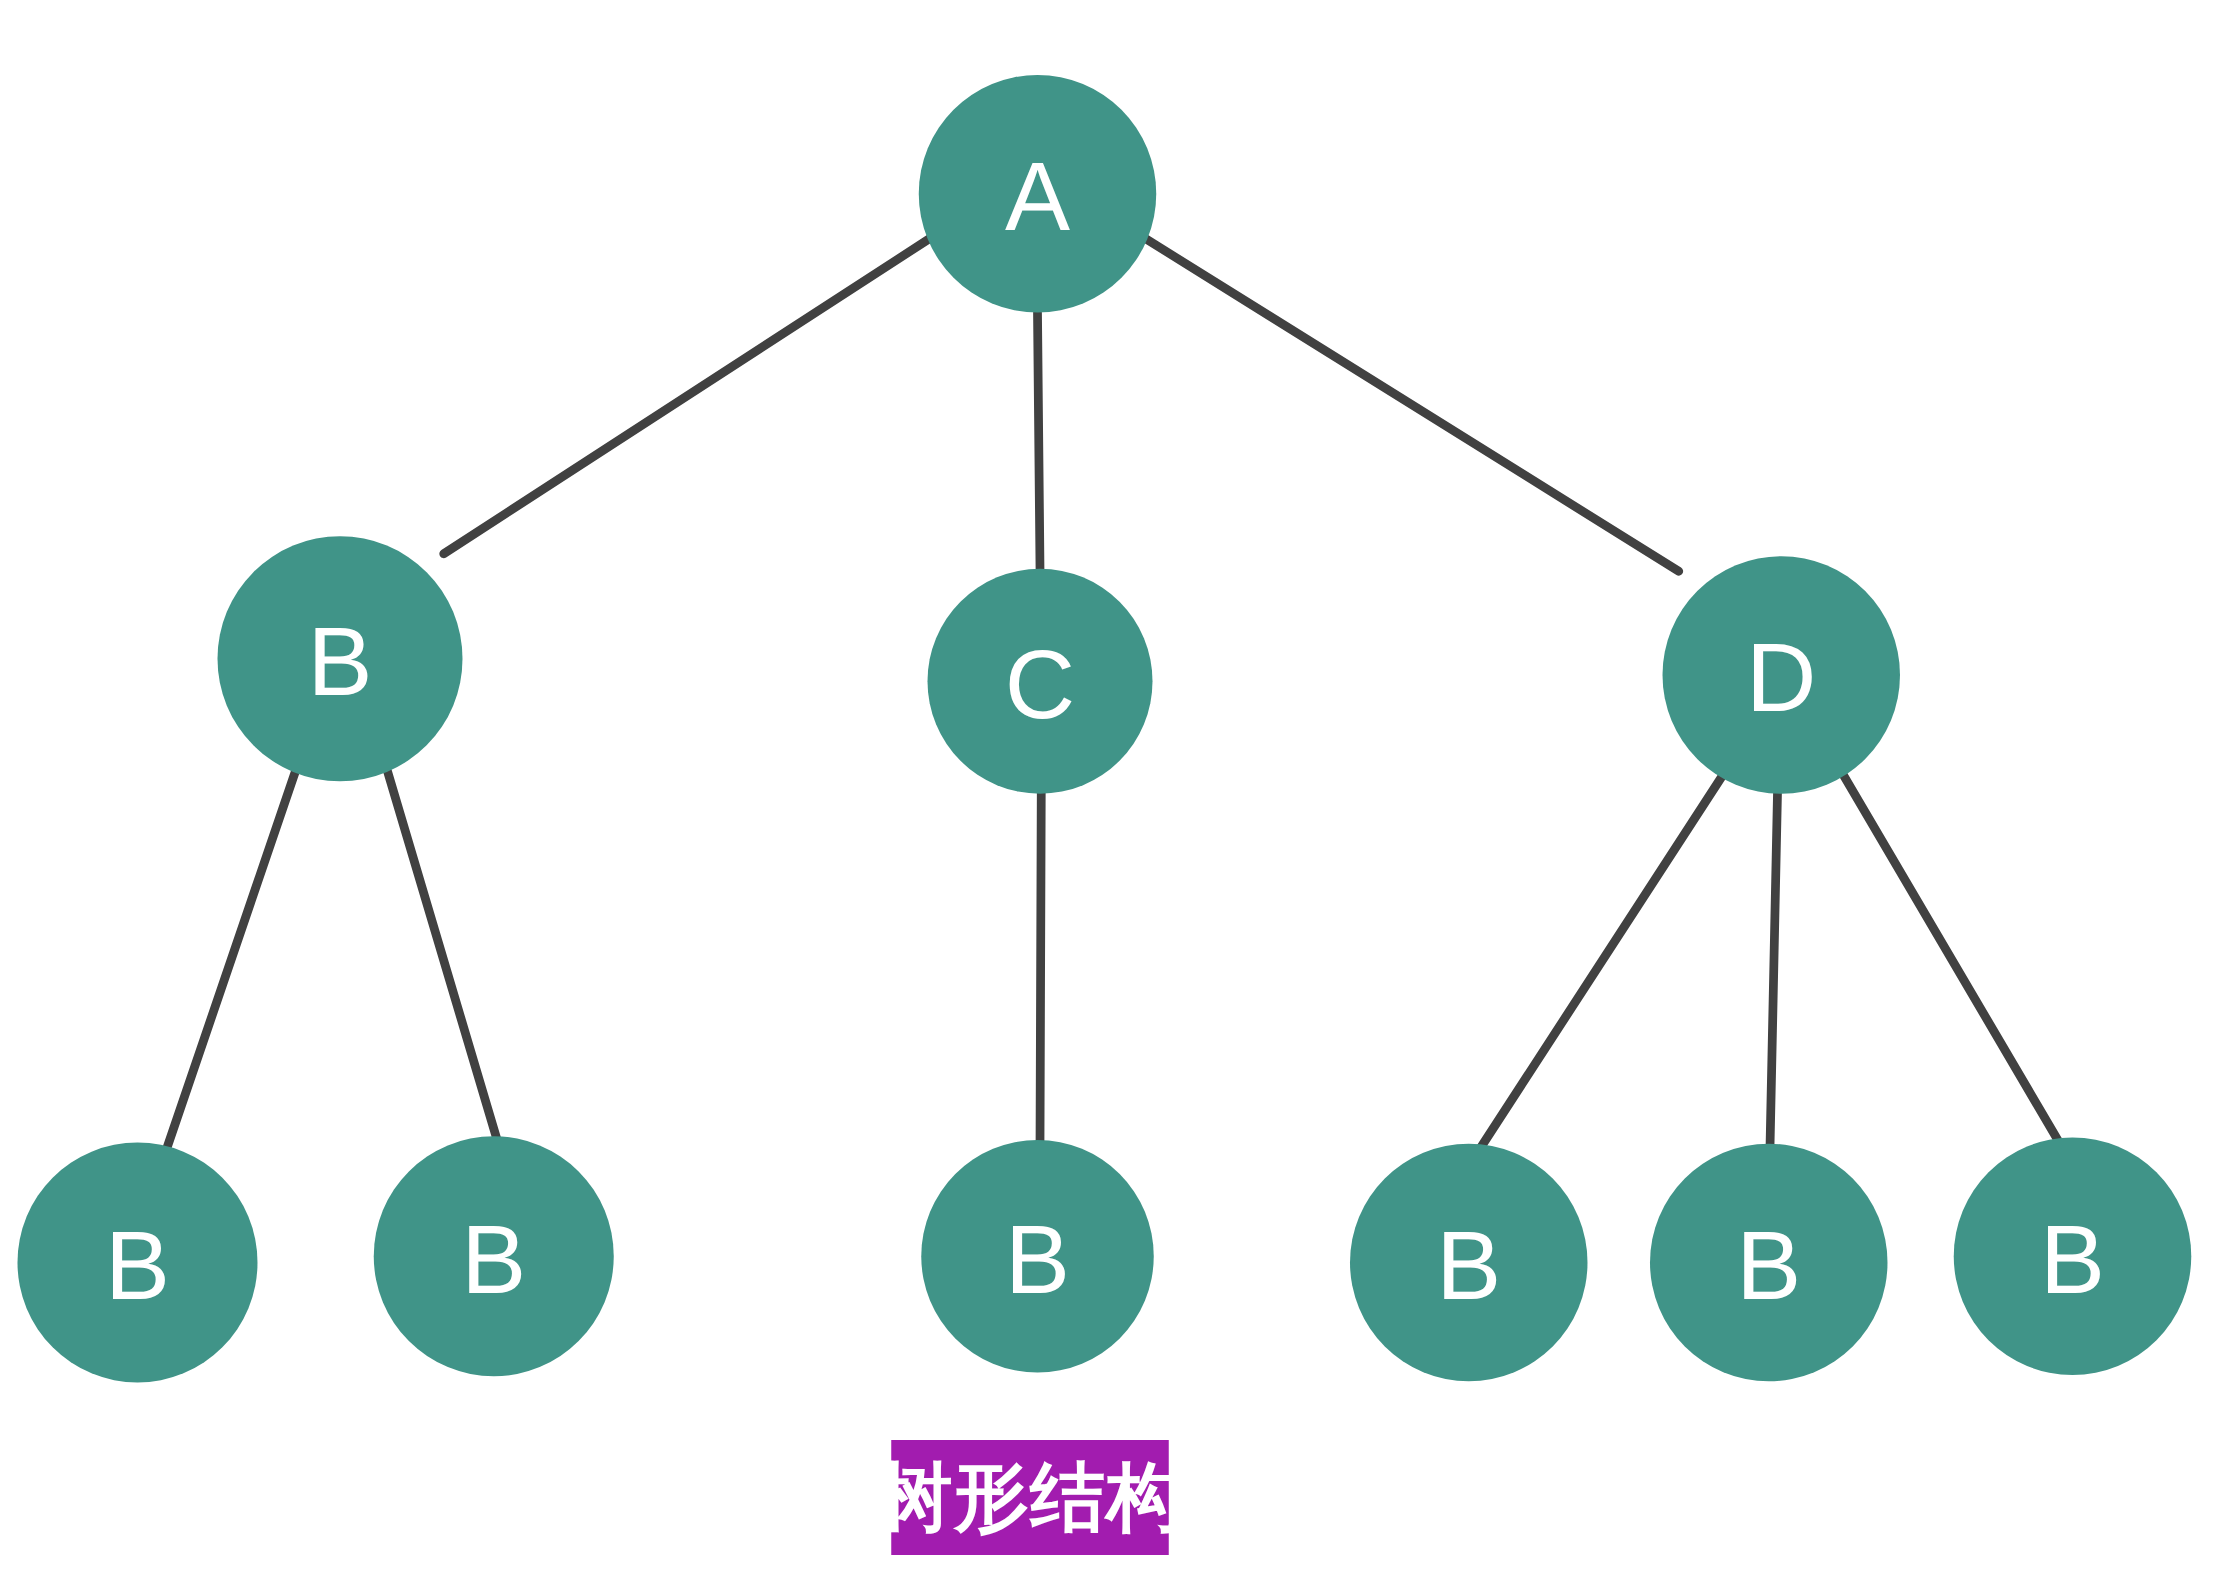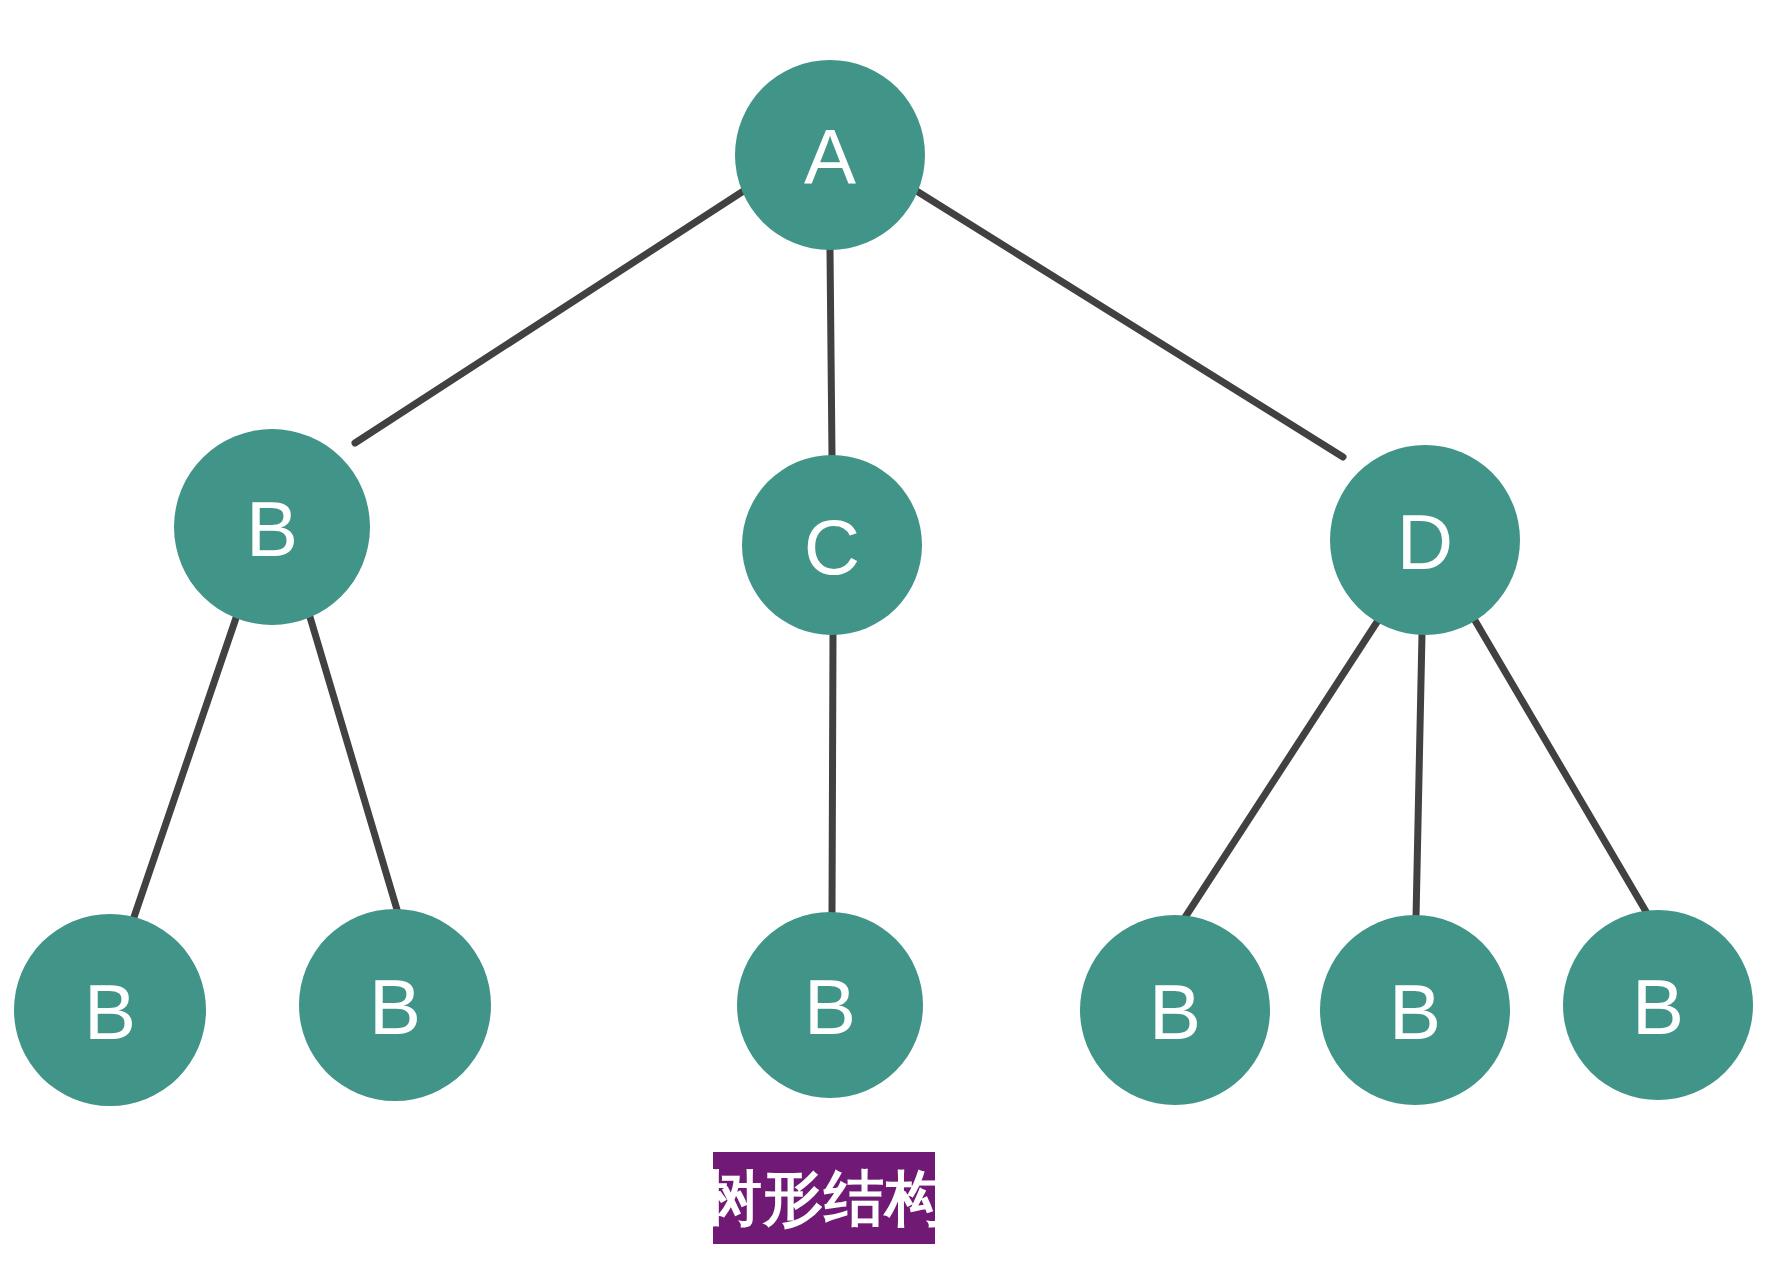--- a/index.html
+++ b/index.html
@@ -114,17 +114,17 @@
           <circle cx="1415" cy="1010" r="95" class="node-circle" fill="#409488"></circle>
           <text x="1415" y="1012" class="node-label" fill="#ffffff">B</text>
         </g>
         <g>
           <circle cx="1658" cy="1005" r="95" class="node-circle" fill="#409488"></circle>
           <text x="1658" y="1007" class="node-label" fill="#ffffff">B</text>
         </g>
       </g>
   </svg>
 
-  <div class="caption-box" id="caption-box" style="left: 713px; top: 1152px; width: 222px; height: 92px; background: #701a75;">
+  <div class="caption-box" id="caption-box" style="left: 713px; top: 1152px; width: 222px; height: 92px; background: #a21caf;">
     <span class="caption-text" style="color: rgb(255, 255, 255);">树形结构</span>
   </div>
 
 </div>
 
 </body></html>

